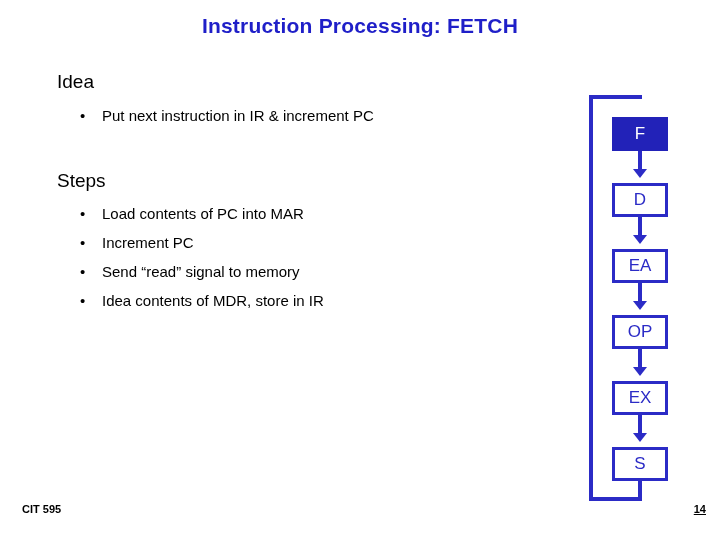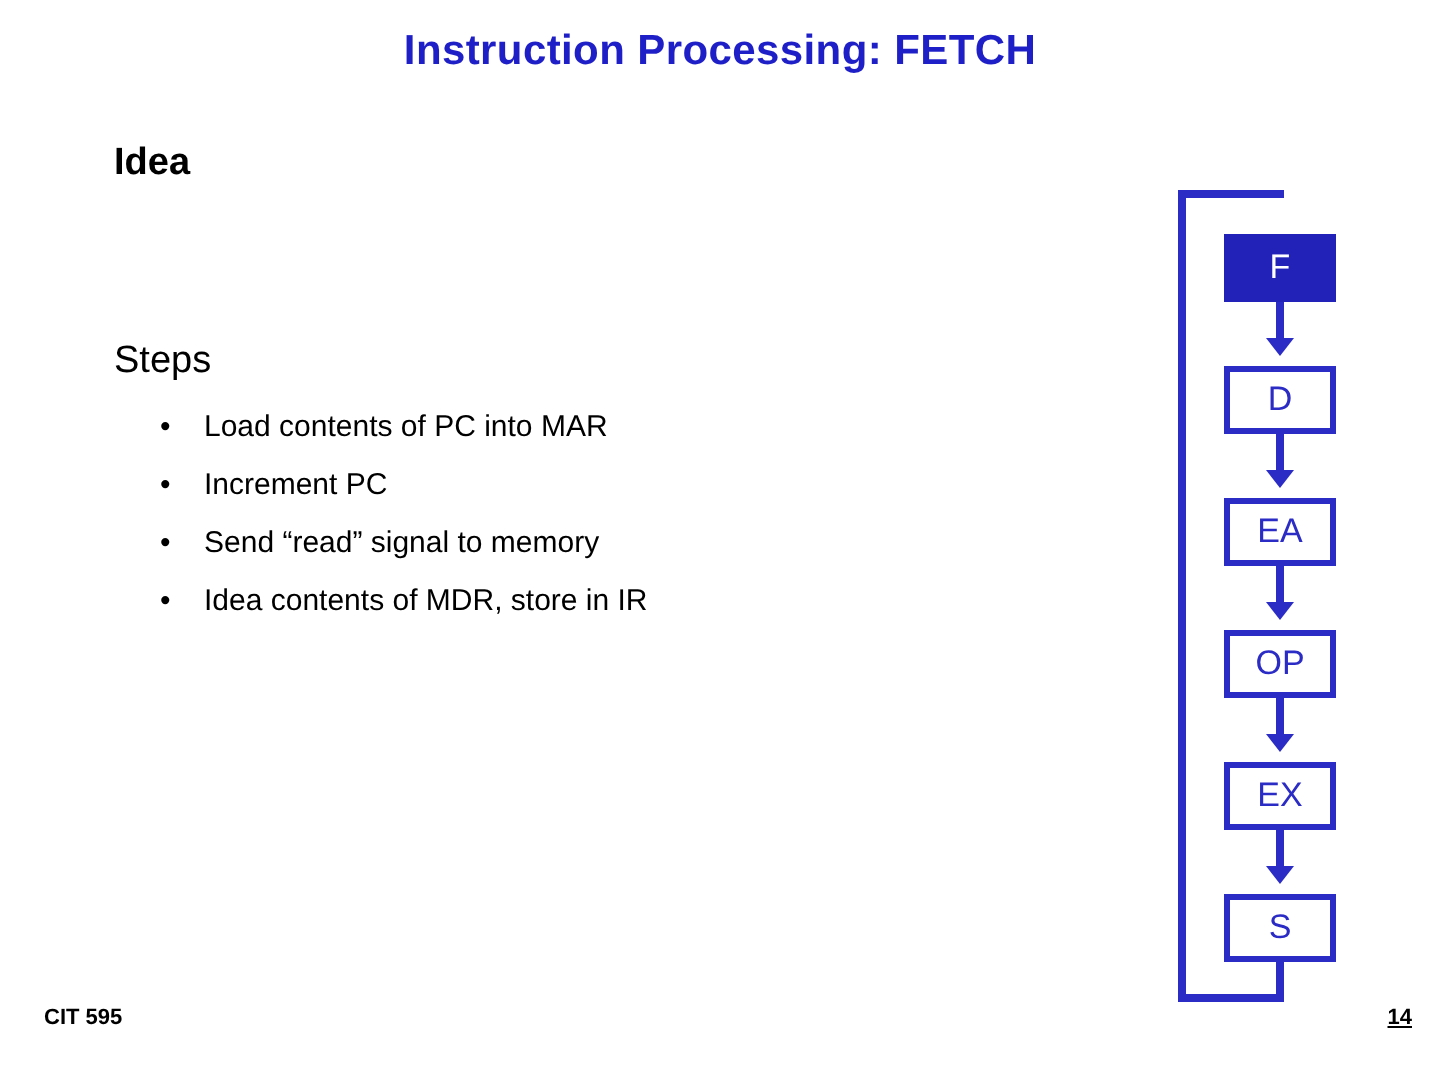--- a/index.html
+++ b/index.html
@@ -34,21 +34,21 @@
     letter-spacing: 0.2px;
   }
 
   .heading {
     position: absolute;
     font-size: 19px;
     color: #000000;
     font-weight: normal;
   }
 
-  #heading-idea { left: 57px; top: 71px; font-weight: bold; }
+  #heading-idea { left: 57px; top: 71px; }
   #heading-steps { left: 57px; top: 170px; }
 
   .bullet-line {
     position: absolute;
     font-size: 15px;
     color: #000000;
     white-space: nowrap;
   }
   .bullet-dot {
     display: inline-block;
@@ -140,20 +140,23 @@
 </style>
 </head>
 <body>
 
 <div class="slide">
 
   <div class="slide-title">Instruction Processing: FETCH</div>
 
   <div class="heading" id="heading-idea">Idea</div>
 
+  <div class="bullet-line" id="idea-b1">
+    <span class="bullet-dot">•</span><span>Put next instruction in IR &amp; increment PC</span>
+  </div>
 
   <div class="heading" id="heading-steps">Steps</div>
 
   <div class="bullet-line" id="step-1">
     <span class="bullet-dot">•</span><span>Load contents of PC into MAR</span>
   </div>
   <div class="bullet-line" id="step-2">
     <span class="bullet-dot">•</span><span>Increment PC</span>
   </div>
   <div class="bullet-line" id="step-3">

